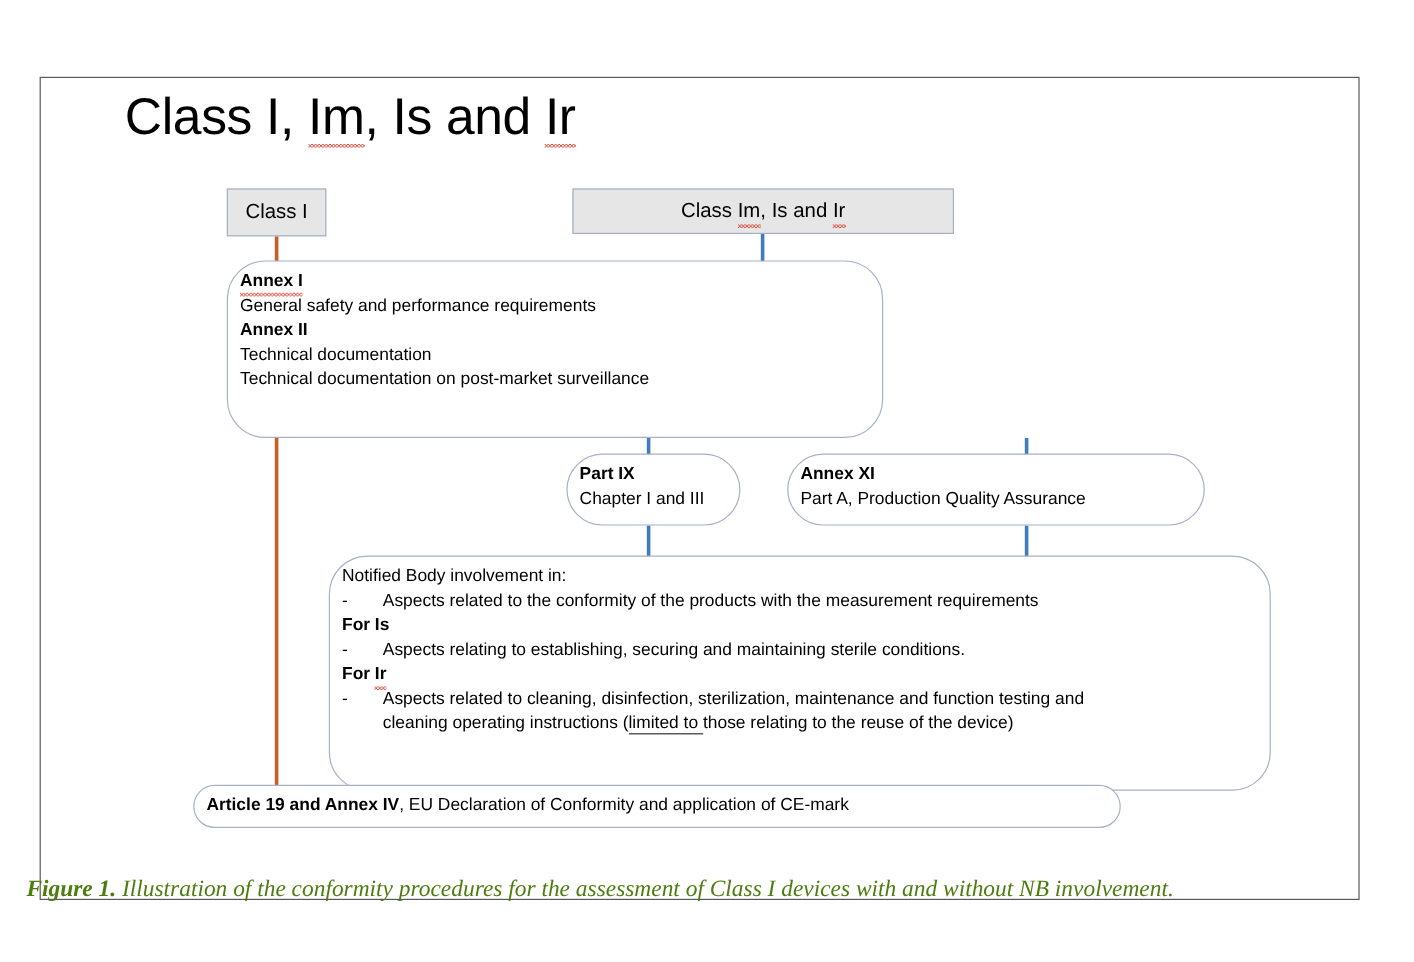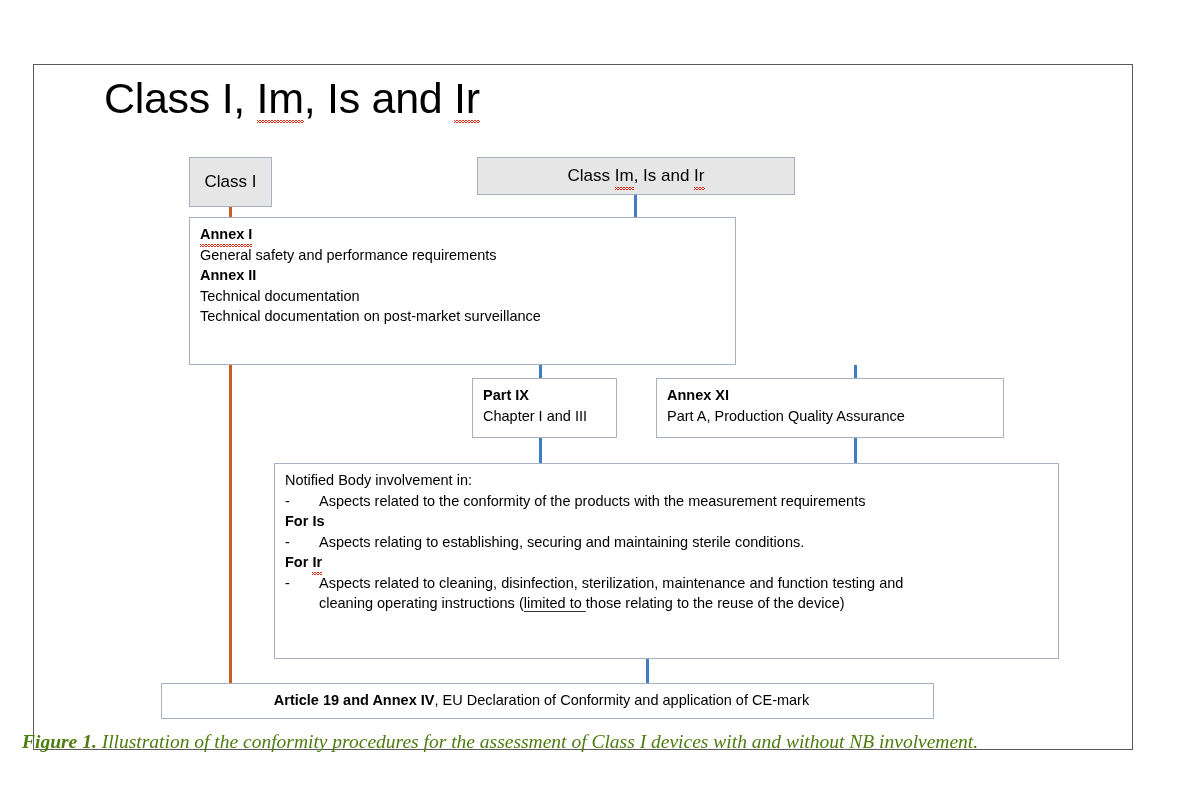--- a/index.html
+++ b/index.html
@@ -55,20 +55,21 @@
   .box.shaded {
     background: #e7e6e6;
     border: 1px solid #a6b1c6;
     display: flex;
     align-items: center;
     justify-content: center;
     font-size: 17px;
   }
   .box.text-box {
     padding: 6px 22px 6px 10px;
+    border-radius: 32px;
   }
 
   .bold { font-weight: bold; }
 
   
   .sq {
     position: relative;
     display: inline-block;
   }
   .sq::after {
@@ -82,27 +83,27 @@
       linear-gradient(45deg, transparent 40%, #e03020 40%, #e03020 60%, transparent 60%),
       linear-gradient(-45deg, transparent 40%, #e03020 40%, #e03020 60%, transparent 60%);
     background-size: 3px 3px;
     background-repeat: repeat-x;
   }
   .gram {
     border-bottom: 1px solid #333333;
   }
 
   
-  #box-class-i       { left: 155px;  top: 92px;  width: 83px;  height: 50px; }
+  #box-class-i       { left: 155px;  top: 92px;  width: 83px;  height: 40px; }
   #box-class-imisir  { left: 443px;  top: 92px;  width: 318px; height: 38px; }
   #box-annex-main    { left: 155px;  top: 152px; width: 547px; height: 148px; }
   #box-annex-ix      { left: 438px;  top: 313px; width: 145px; height: 60px; }
   #box-annex-xi      { left: 622px;  top: 313px; width: 348px; height: 60px; }
   #box-nb            { left: 240px;  top: 398px; width: 785px; height: 196px; }
-  #box-article19     { left: 127px;  top: 618px; width: 773px; height: 36px; text-align: center; }
+  #box-article19     { left: 127px;  top: 589px; width: 773px; height: 36px; }
 
   
   .conn {
     position: absolute;
   }
   .conn.blue  { background: #3f7cc0; }
   .conn.orange{ background: #cd5c22; }
 
   #conn-imisir-annex   { left: 600px; top: 130px; width: 3px;  height: 23px; }
   #conn-classi-annex   { left: 195px; top: 130px; width: 3px;  height: 23px; }

